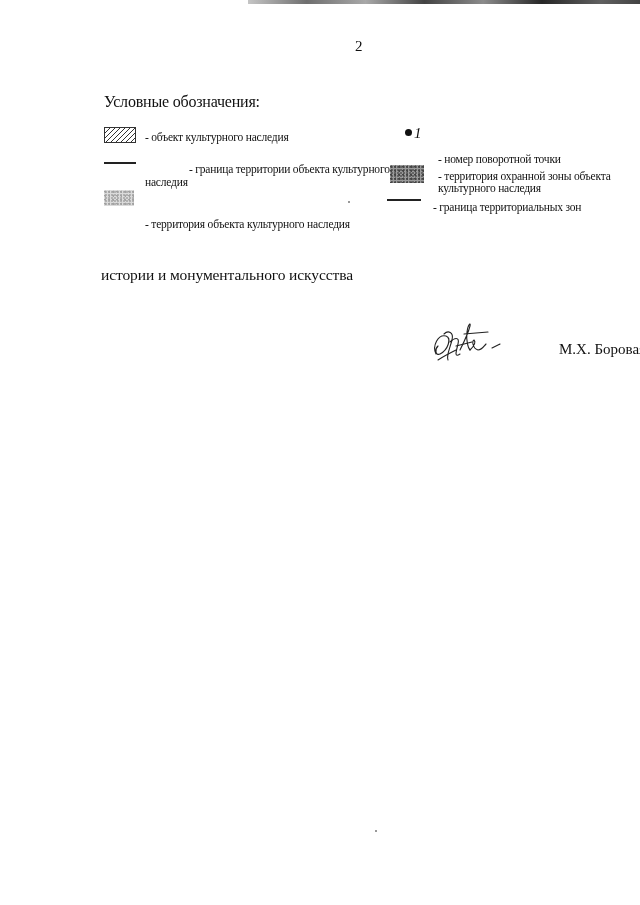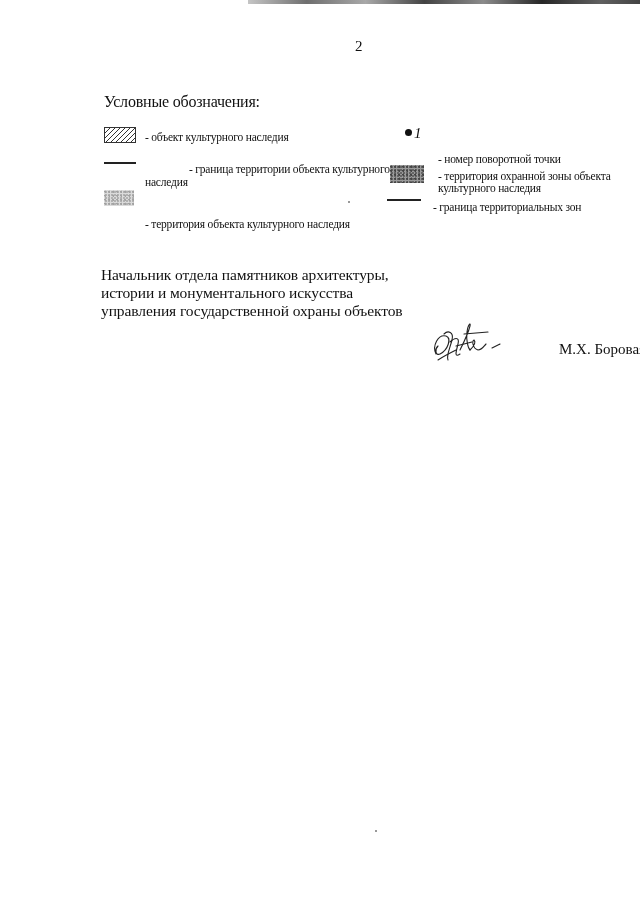--- a/index.html
+++ b/index.html
@@ -111,23 +111,21 @@
 
 <div class="legend-item" style="top:196px;left:387px;">
   <div class="sym sym-line" style="top:3px;left:0;width:34px;"></div>
   <span class="label" style="top:5px;left:46px;text-align:right;">- граница территориальных зон</span>
 </div>
 
 <span class="speck" style="top:201px;left:348px;"></span>
 <span class="speck" style="top:830px;left:375px;"></span>
 
 <div class="signature-block">
-  <div>Начальник отдела памятников архитектуры,</div>
   <div>истории и монументального искусства</div>
-  <div>управления государственной охраны объектов</div>
 </div>
 
 <svg class="signature-image" viewBox="0 0 72 48">
   <g fill="none" stroke="#222" stroke-width="1.1" stroke-linecap="round">
     <path d="M6 34 C2 26, 8 14, 16 16 C22 18, 18 30, 10 34 C6 36, 4 30, 8 26"></path>
     <path d="M14 14 C18 10, 24 12, 22 20 C20 28, 16 36, 18 40"></path>
     <path d="M20 22 C24 18, 30 16, 28 24 C26 32, 24 38, 30 34"></path>
     <path d="M26 26 L42 22"></path>
     <path d="M30 30 C34 22, 38 14, 40 6 C41 2, 38 4, 37 12 C36 20, 38 28, 40 30"></path>
     <path d="M40 30 C44 26, 46 22, 44 20 C42 20, 42 28, 48 30 C52 30, 54 26, 56 24"></path>

